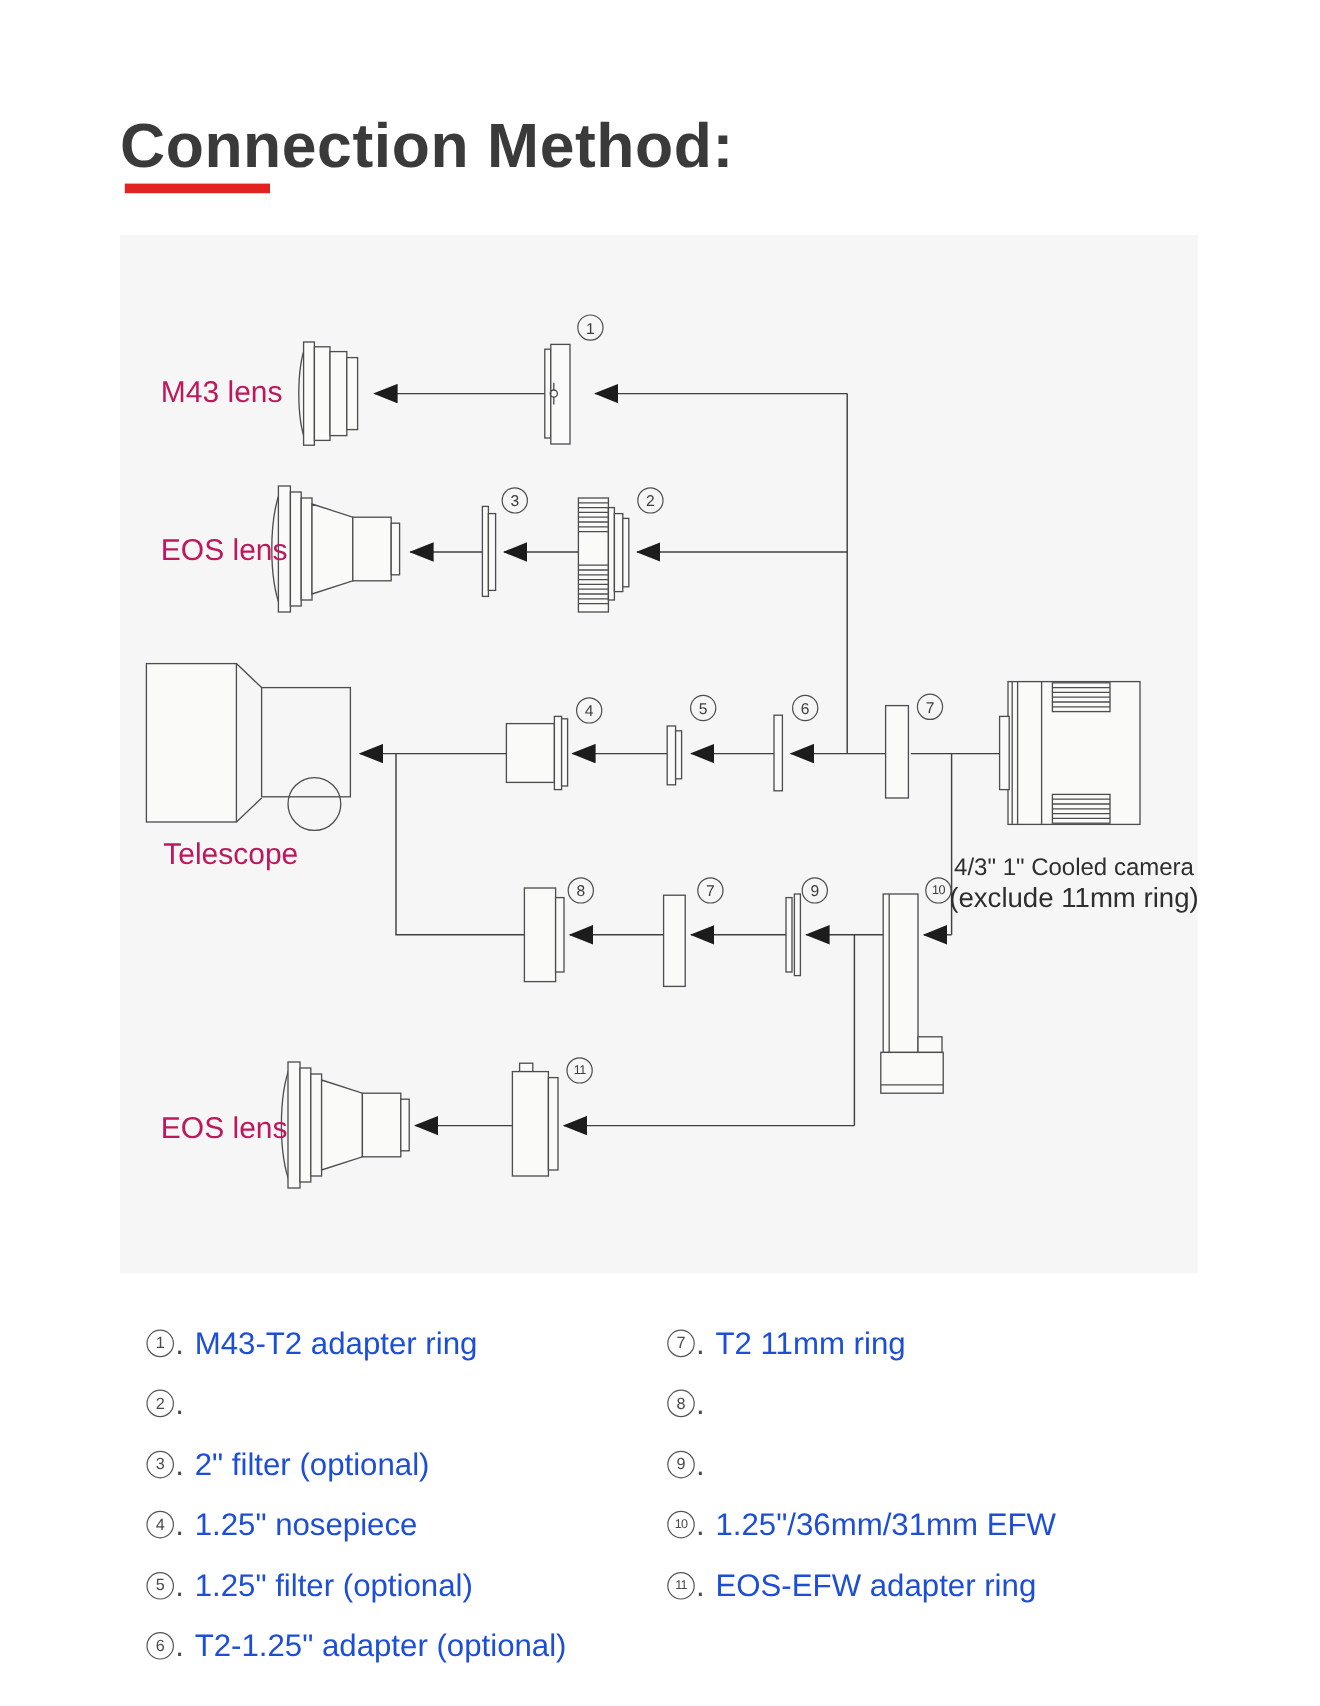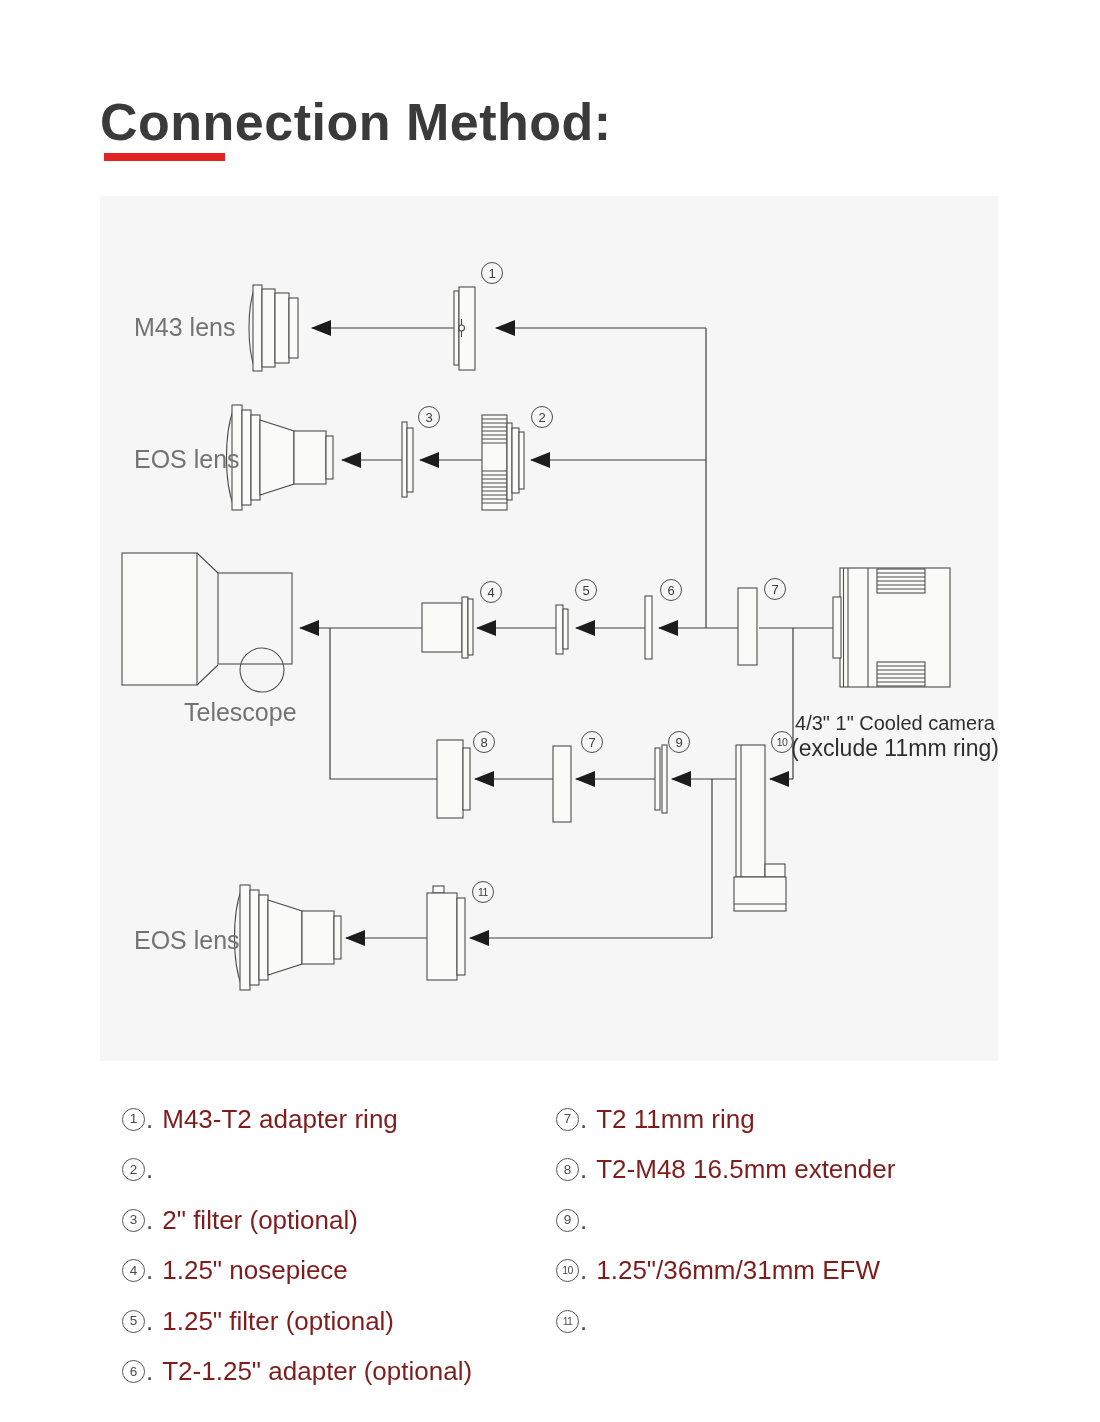--- a/index.html
+++ b/index.html
@@ -8,41 +8,41 @@
   .page { position:relative; width:1100px; height:1422px; background:#ffffff; overflow:hidden; }
 
   .title { position:absolute; left:100px; top:92px; font-size:52px; font-weight:600;
            color:#3a3a3a; letter-spacing:0.5px; }
   .title-underline { position:absolute; left:104px; top:153px; width:121px; height:8px; }
 
   .panel { position:absolute; left:100px; top:196px; width:898px; height:865px; background:#f5f6f5; }
 
   .diagram-svg { position:absolute; left:100px; top:196px; }
 
-  .dlabel { position:absolute; font-size:25px; color:#737373; white-space:nowrap; }
+  .dlabel { position:absolute; font-size:25px; color:#be185d; white-space:nowrap; }
   .camera-caption { position:absolute; left:778px; top:710px; width:234px; text-align:center;
                     color:#2e2e2e; }
   .camera-caption .l1 { font-size:20px; line-height:26px; }
   .camera-caption .l2 { font-size:23px; line-height:25px; }
 
   .dcirc { position:absolute; width:22px; height:22px; border:1.4px solid #4d4d4d; border-radius:50%;
            display:flex; align-items:center; justify-content:center; font-size:13px; color:#3c3c3c;
            background:transparent; line-height:1; }
   .dcirc.two { font-size:10.5px; letter-spacing:-0.5px; }
 
   .legend-col { position:absolute; top:1104px; }
   .legend-col.left  { left:122px; width:420px; }
   .legend-col.right { left:556px; width:460px; }
   .legend-item { display:flex; align-items:center; height:30px; margin-bottom:20.5px; }
   .lcirc { flex:0 0 auto; width:23px; height:23px; border:1.4px solid #555555; border-radius:50%;
            display:flex; align-items:center; justify-content:center; font-size:13.5px; color:#4a4a4a;
            line-height:1; }
   .lcirc.two { font-size:10.5px; letter-spacing:-0.6px; }
   .ldot  { font-size:26px; color:#4b4b4b; margin:0 9px 0 1px; }
-  .ltext { font-size:26px; color:#7f1d1d; white-space:nowrap; }
+  .ltext { font-size:26px; color:#1d4ed8; white-space:nowrap; }
 
   svg .part { stroke:#4d4d4d; stroke-width:1.1; fill:#fafaf9; }
   svg .thin { stroke:#4d4d4d; stroke-width:1.1; fill:none; }
   svg .wire { stroke:#3f3f3f; stroke-width:1.2; fill:none; }
 </style>
 </head>
 <body>
 
 <div class="page">
 
@@ -183,21 +183,21 @@
     </g>
     <g>
       <rect class="part" x="433" y="886" width="11" height="7"></rect>
       <rect class="part" x="427" y="893" width="30" height="87"></rect>
       <rect class="part" x="457" y="898" width="8" height="77"></rect>
     </g>
   </svg>
 
   <div class="dlabel" style="left:134px; top:313px;">M43 lens</div>
   <div class="dlabel" style="left:134px; top:445px;">EOS lens</div>
-  <div class="dlabel" style="left:136px; top:698px;margin-left:48px;">Telescope</div>
+  <div class="dlabel" style="left:136px; top:698px;">Telescope</div>
   <div class="dlabel" style="left:134px; top:926px;">EOS lens</div>
 
   <div class="camera-caption">
     <div class="l1">4/3" 1" Cooled camera</div>
     <div class="l2">(exclude 11mm ring)</div>
   </div>
 
   <span class="dcirc" style="left:481px; top:262px;">1</span>
   <span class="dcirc" style="left:418px; top:406px;">3</span>
   <span class="dcirc" style="left:531px; top:406px;">2</span>
@@ -245,30 +245,30 @@
 
   <div class="legend-col right">
     <div class="legend-item">
       <span class="lcirc">7</span>
       <span class="ldot">.</span>
       <span class="ltext">T2 11mm ring</span>
     </div>
     <div class="legend-item">
       <span class="lcirc">8</span>
       <span class="ldot">.</span>
-      <span class="ltext">T2-M48 16.5mm extender</span>
     </div>
     <div class="legend-item">
       <span class="lcirc">9</span>
       <span class="ldot">.</span>
     </div>
     <div class="legend-item">
       <span class="lcirc two">10</span>
       <span class="ldot">.</span>
       <span class="ltext">1.25"/36mm/31mm EFW</span>
     </div>
     <div class="legend-item">
       <span class="lcirc two">11</span>
       <span class="ldot">.</span>
+      <span class="ltext">EOS-EFW adapter ring</span>
     </div>
   </div>
 
 </div>
 
 </body></html>

